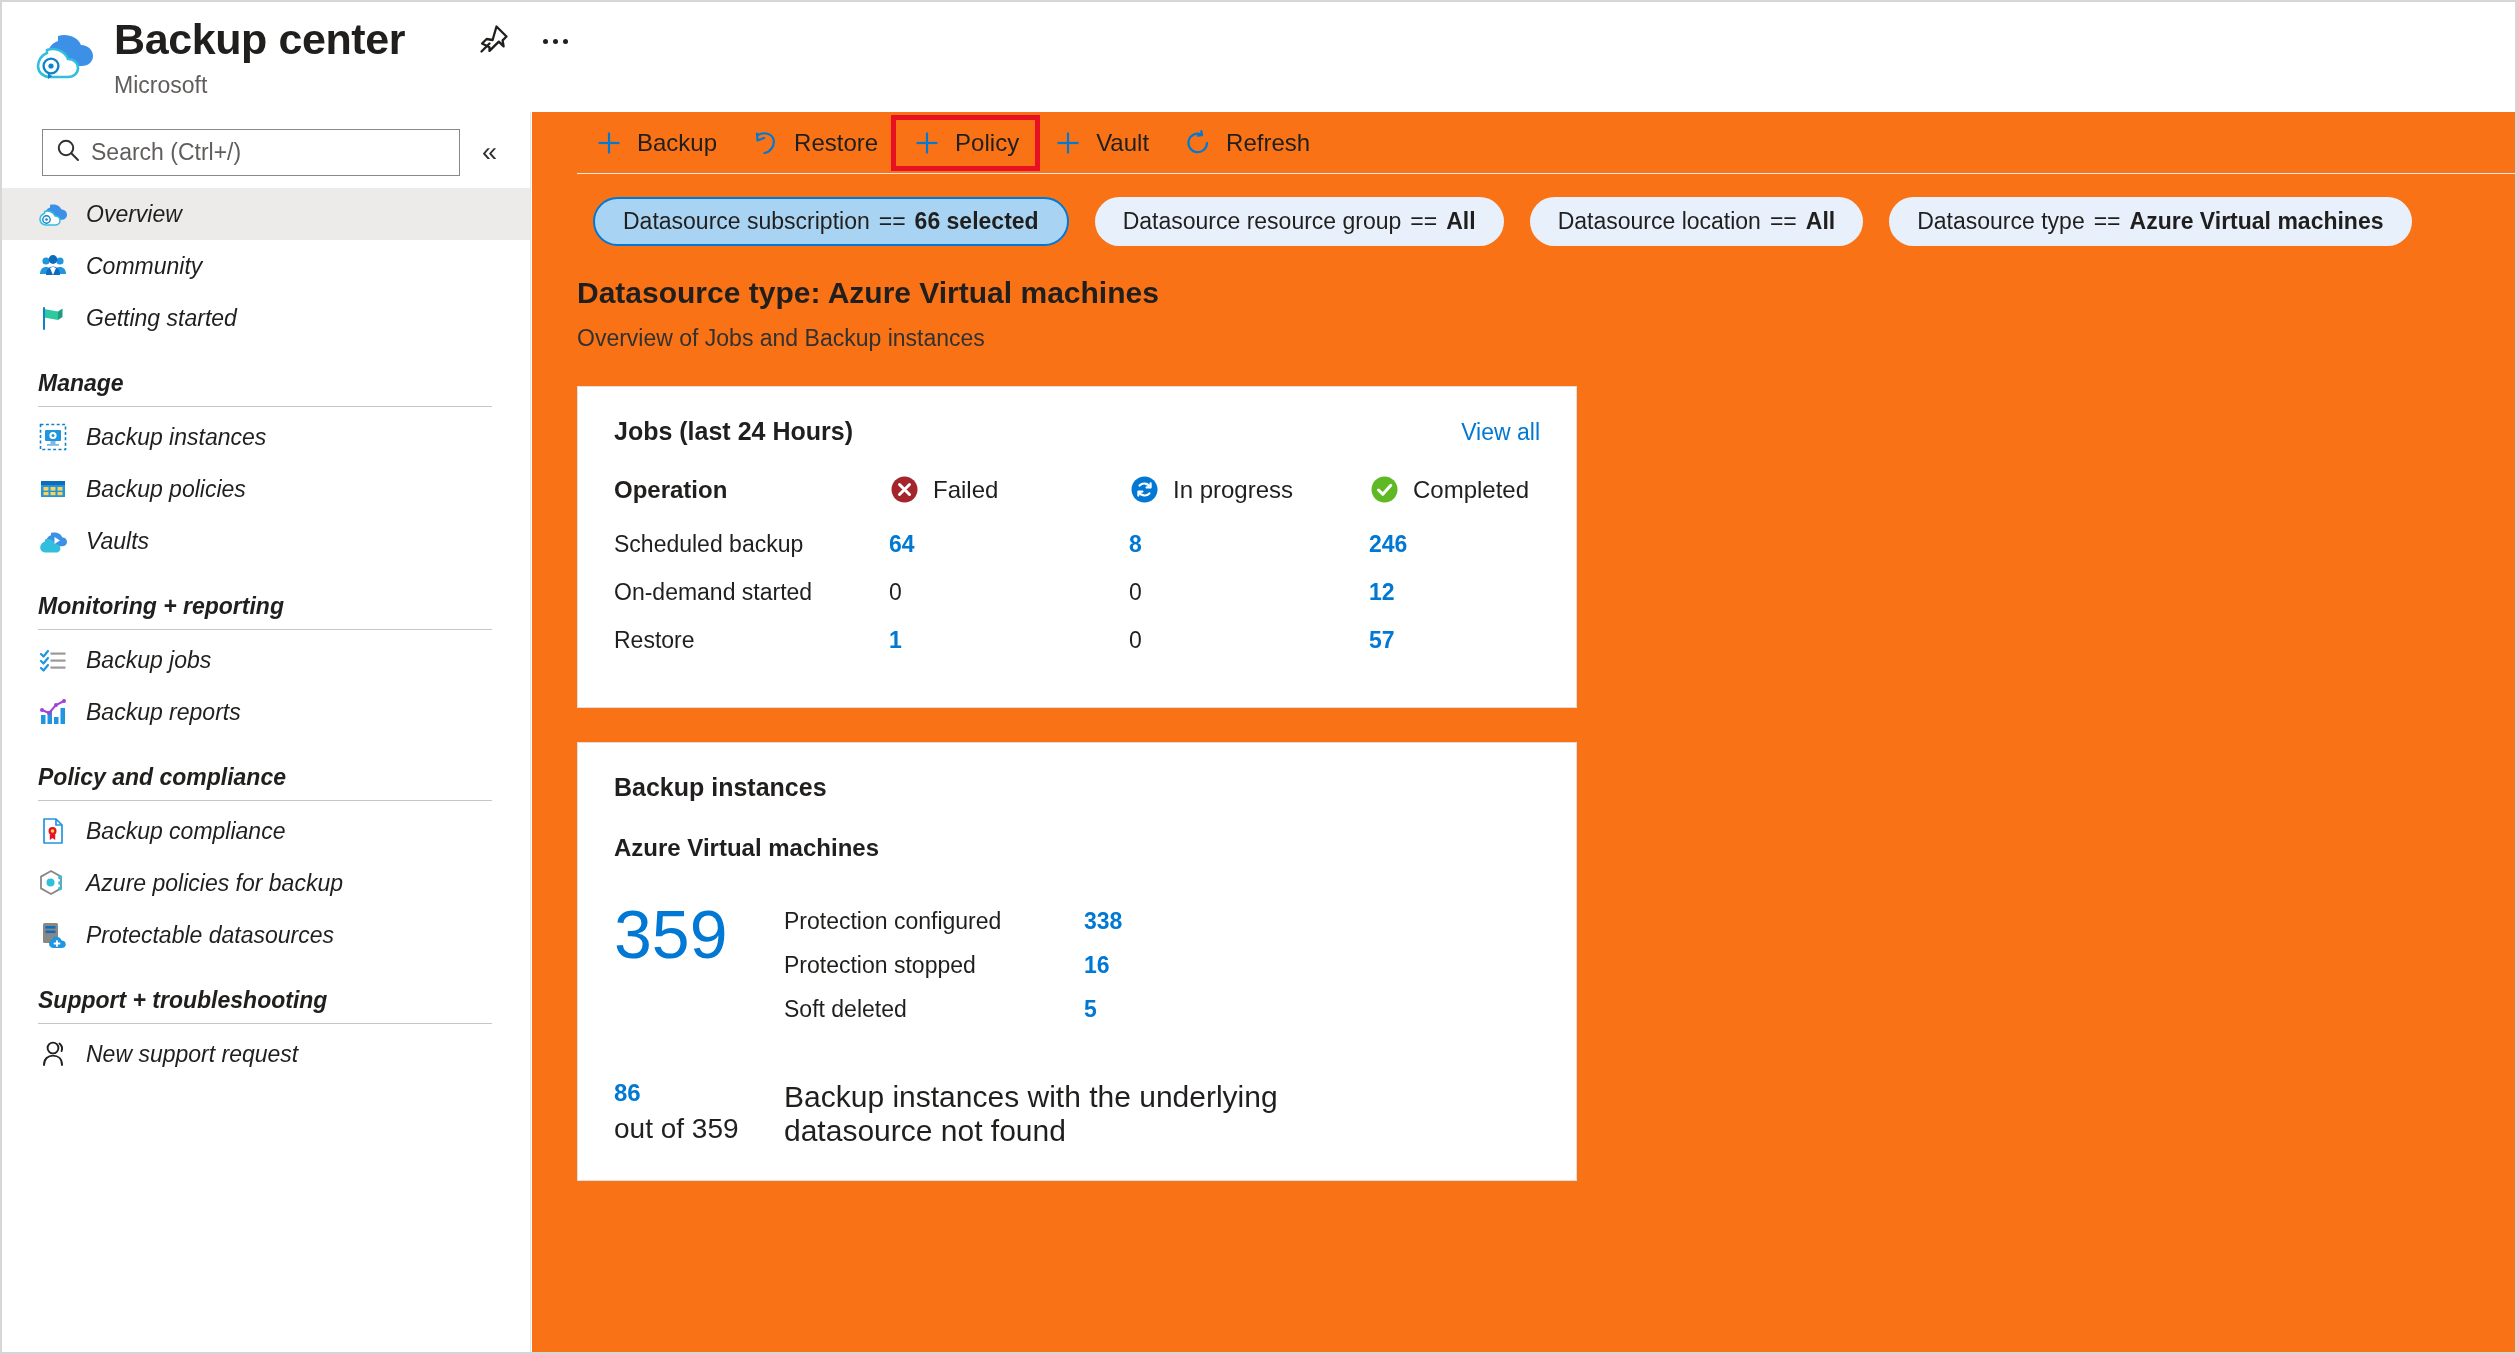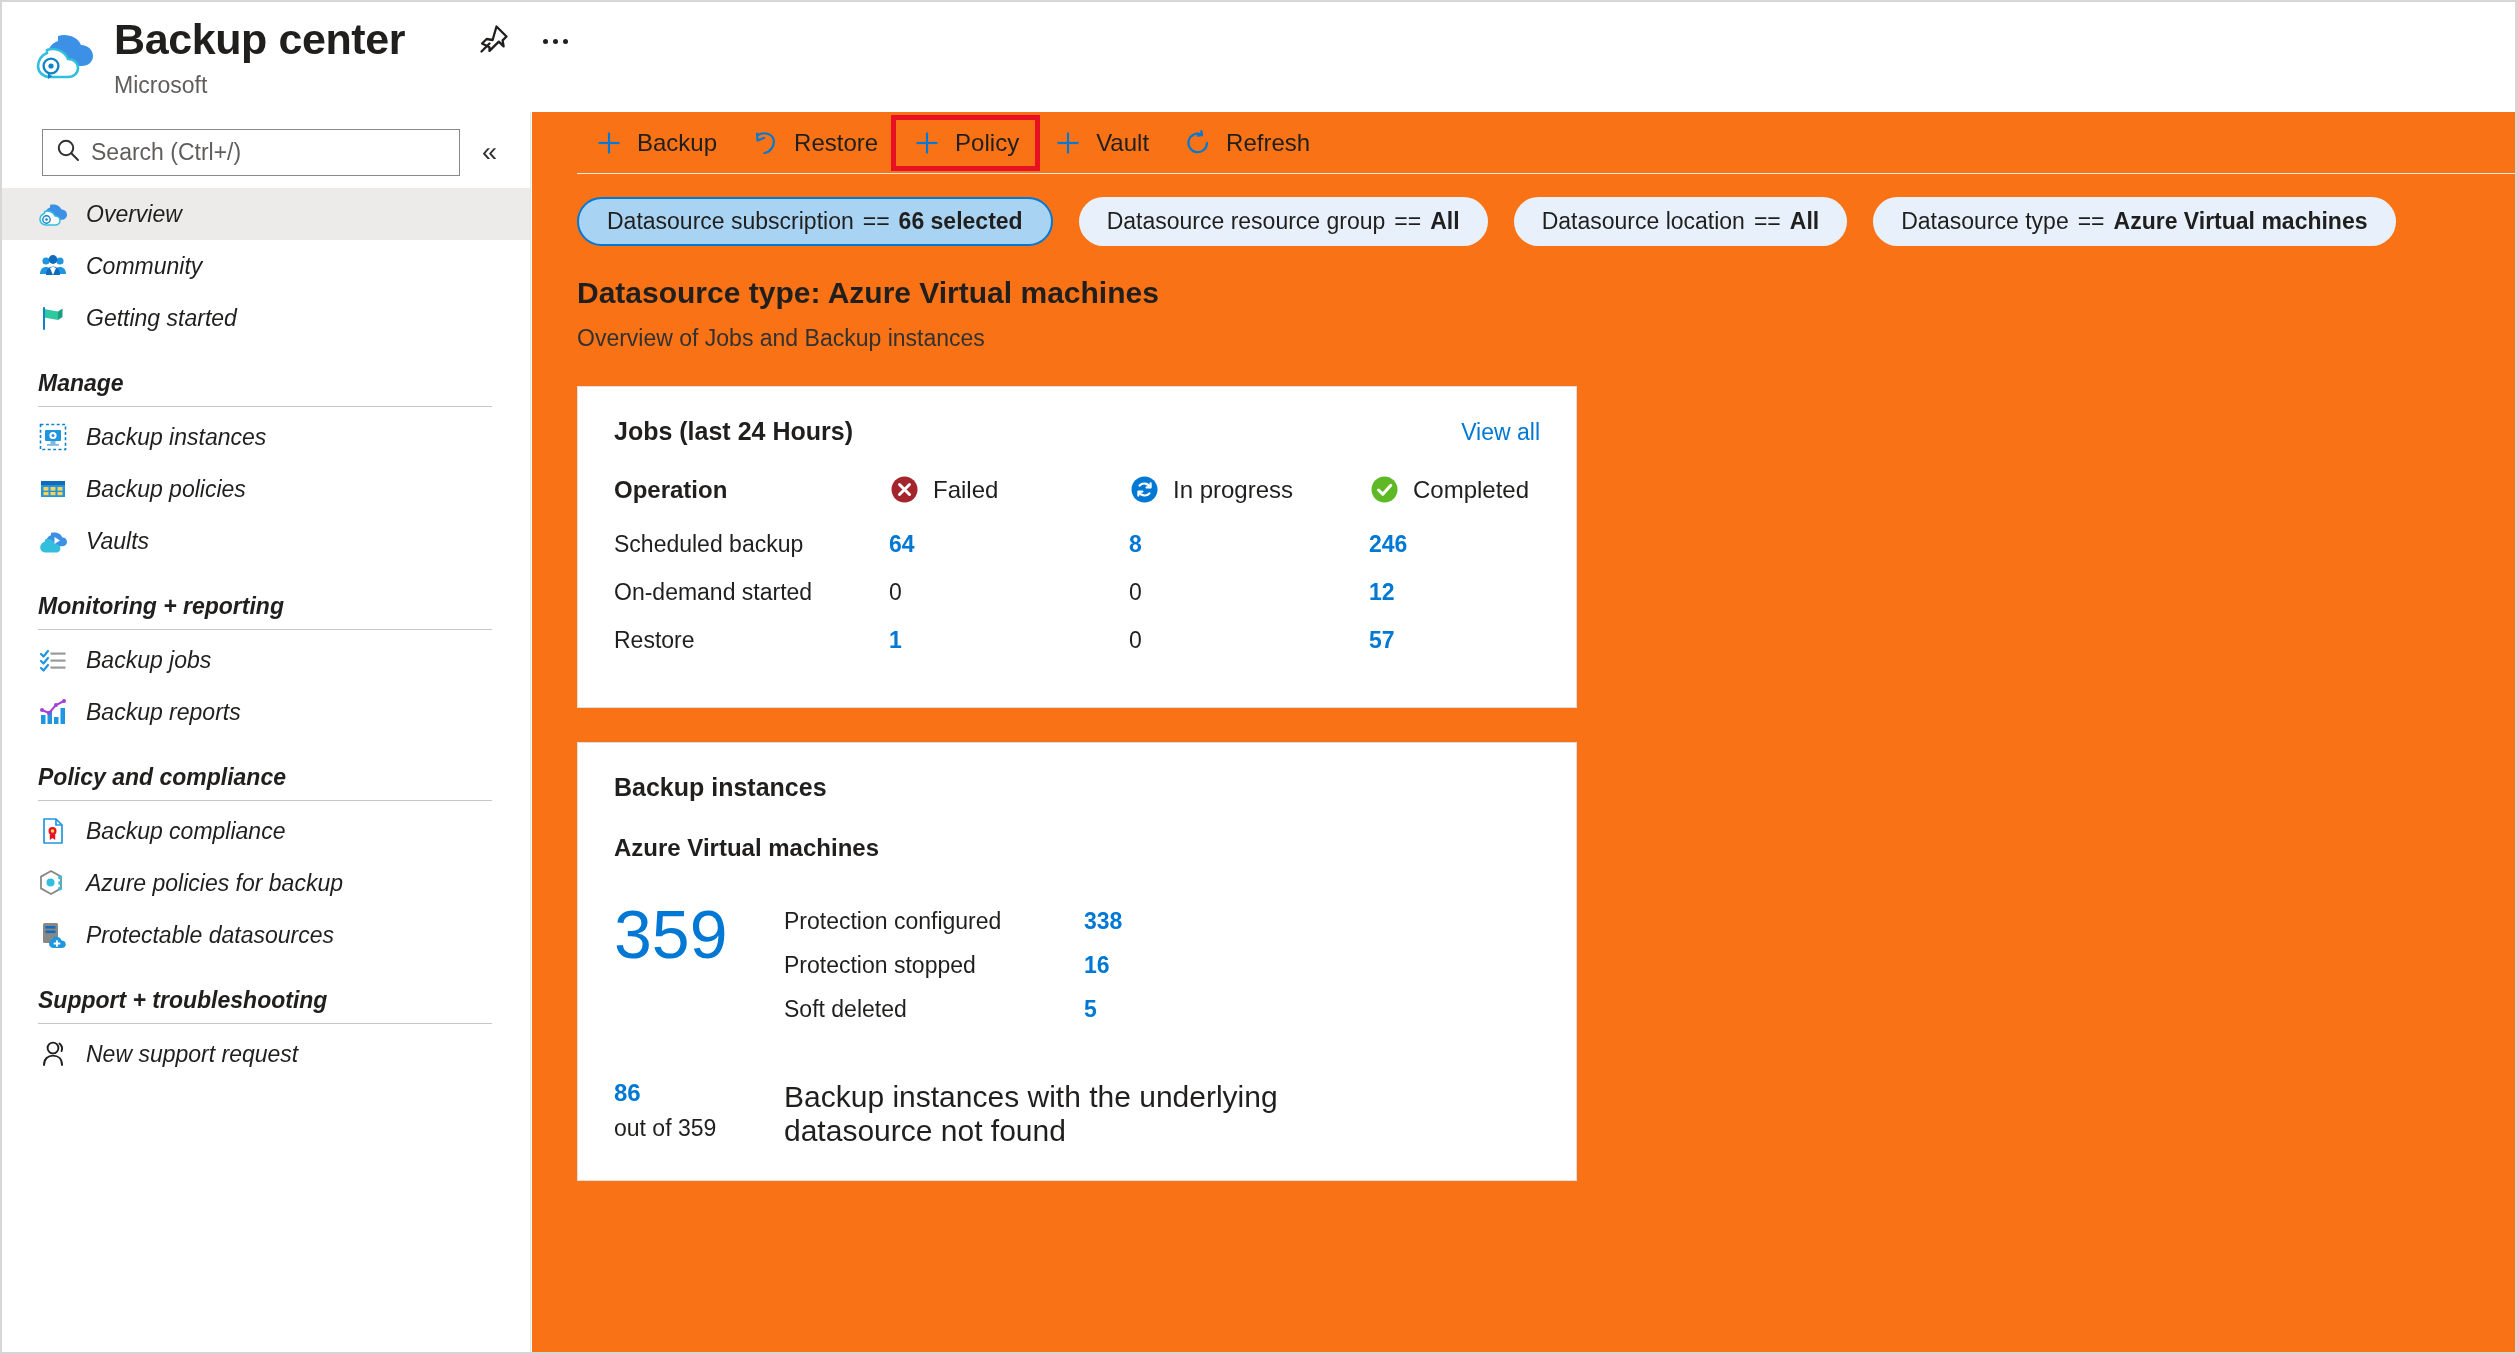--- a/index.html
+++ b/index.html
@@ -199,20 +199,21 @@
   }
 
   
   .filter-row {
     display: flex;
     align-items: center;
     gap: 26px;
     padding: 24px 0 0 45px;
     height: 70px;
     white-space: nowrap;
+    margin-left: 16px;
   }
   .pill {
     height: 49px;
     border-radius: 26px;
     display: flex;
     align-items: center;
     padding: 0 28px;
     font-size: 23px;
     color: #201f1e;
     background: #e8f1fb;
@@ -356,21 +357,21 @@
     flex: 0 0 170px;
   }
   .bi-footer-num {
     font-size: 24px;
     font-weight: 700;
     color: #0078d4;
     cursor: pointer;
     line-height: 30px;
   }
   .bi-footer-sub {
-    font-size: 23px;
+    font-size: 28px;
     color: #201f1e;
     line-height: 33px;
     margin-top: 4px;
   }
   .bi-footer-text {
     font-size: 30px;
     color: #201f1e;
     line-height: 34px;
     max-width: 560px;
     flex: 1;

